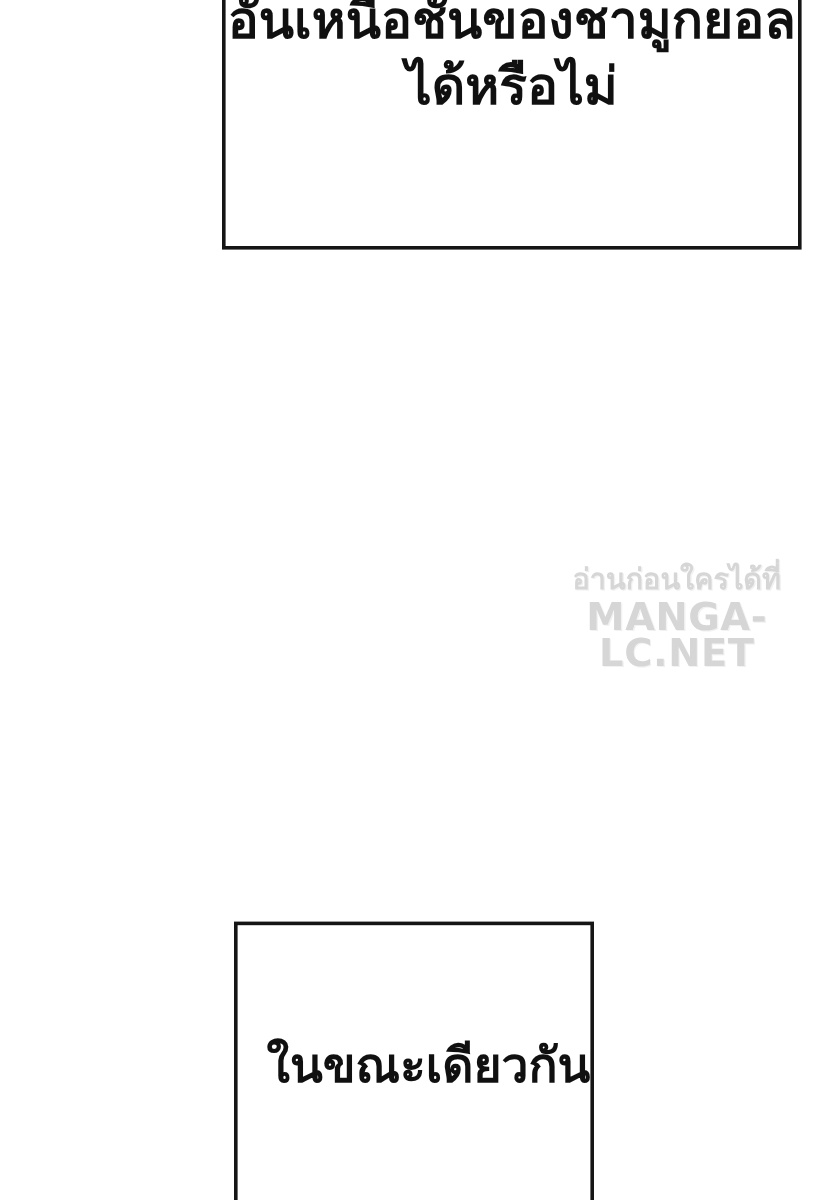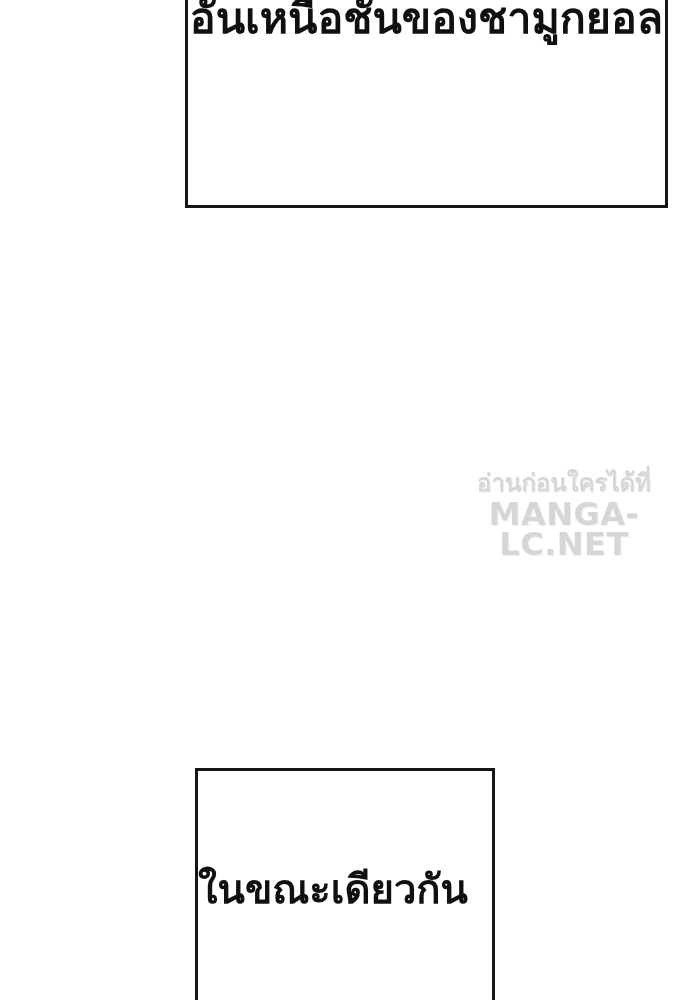--- a/index.html
+++ b/index.html
@@ -61,35 +61,36 @@
   }
   
   .panel-bottom {
     left: 195px;
     top: 768px;
     width: 300px;
     height: 248px;
   }
   .bottom-text {
     margin-top: 92px;
-    text-align: left;
+    text-align: right;
     font-weight: 700;
     font-size: 40px;
     line-height: 52px;
     color: #101010;
   }
 </style>
 </head>
 <body>
 
 <div class="page">
 
   <div class="panel panel-top">
     <div class="top-text">
       <span class="line">อันเหนือชั้นของชามูกยอล</span>
+      <span class="line">ได้หรือไม่</span>
     </div>
   </div>
 
   <div class="watermark">
     <div class="wm-thai">อ่านก่อนใครได้ที่</div>
     <div class="wm-site">MANGA-LC.NET</div>
   </div>
 
   <div class="panel panel-bottom">
     <div class="bottom-text">ในขณะเดียวกัน</div>

